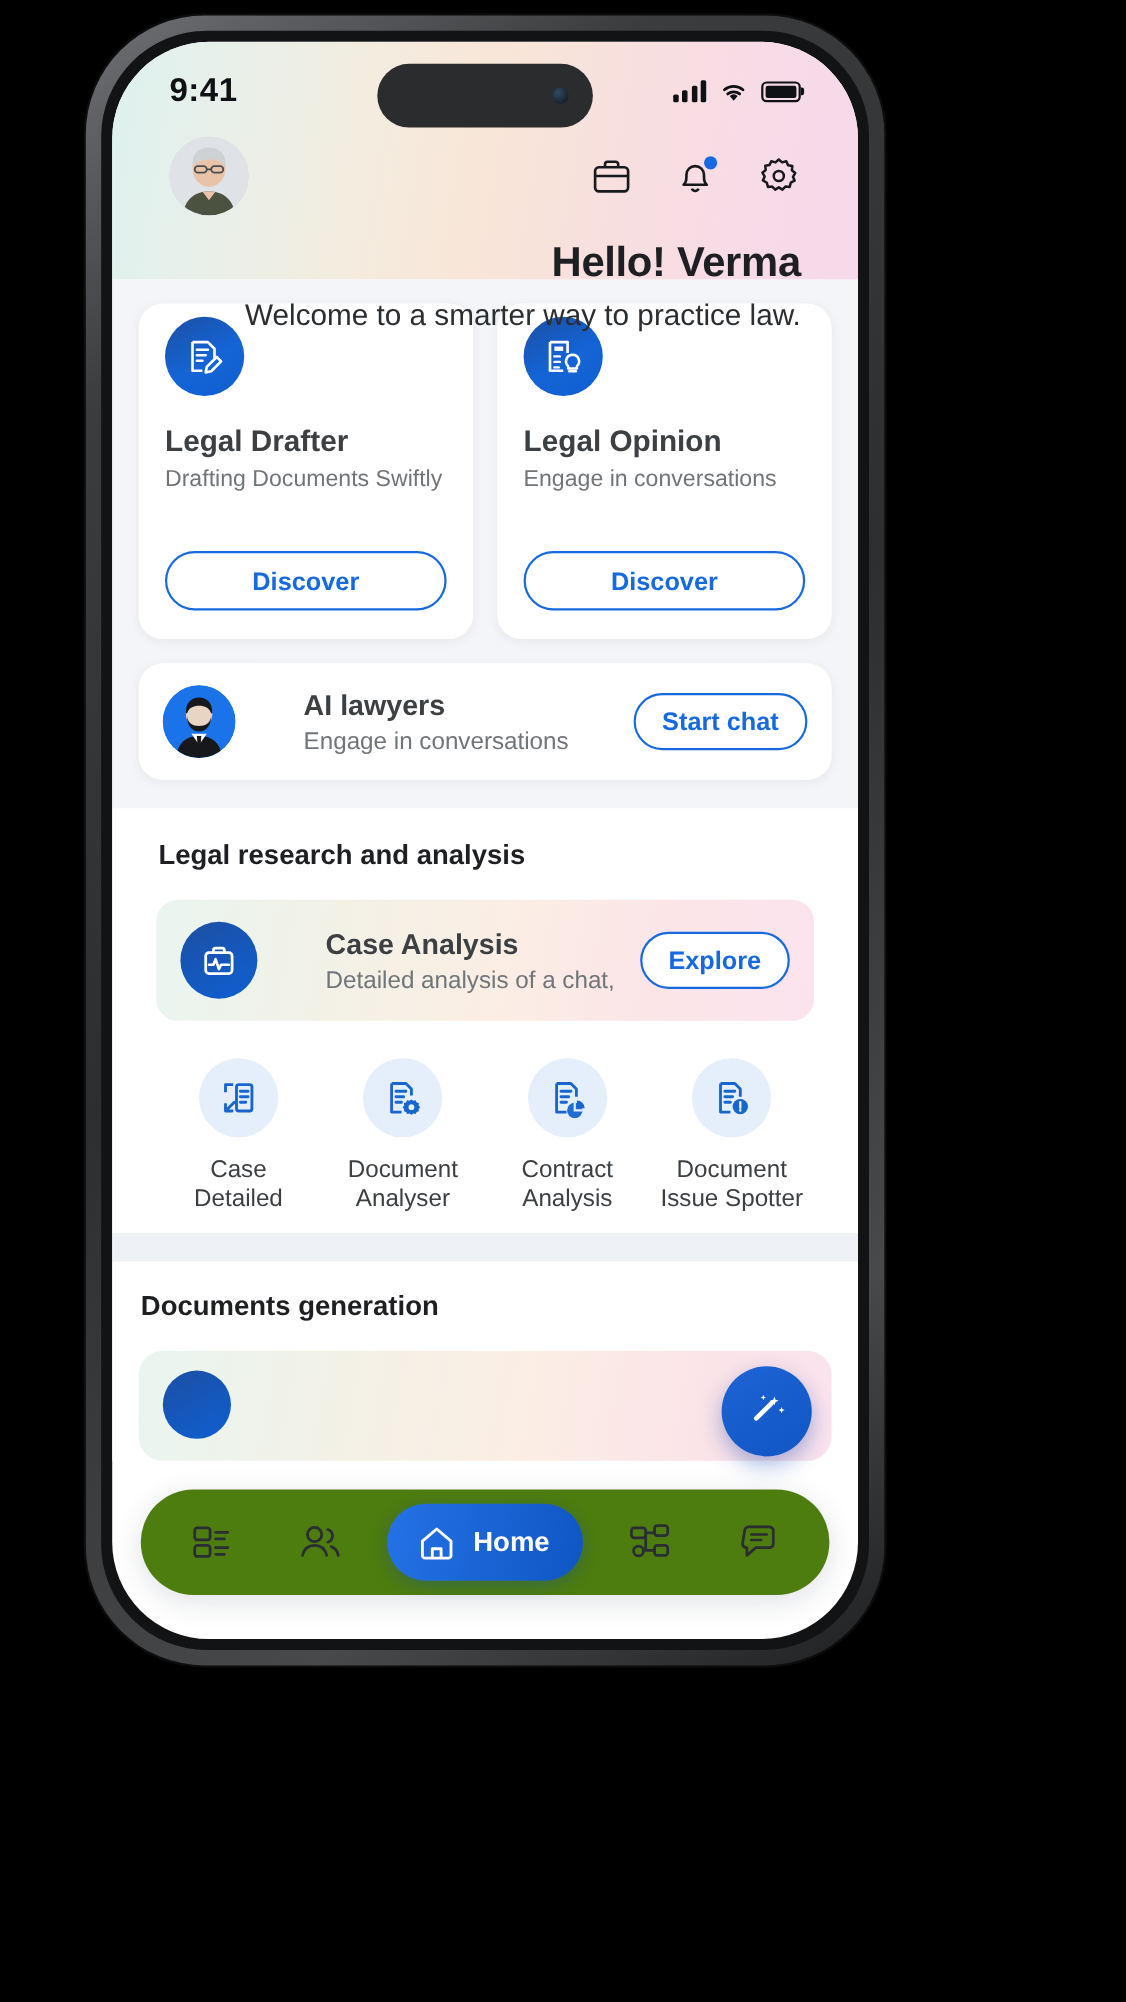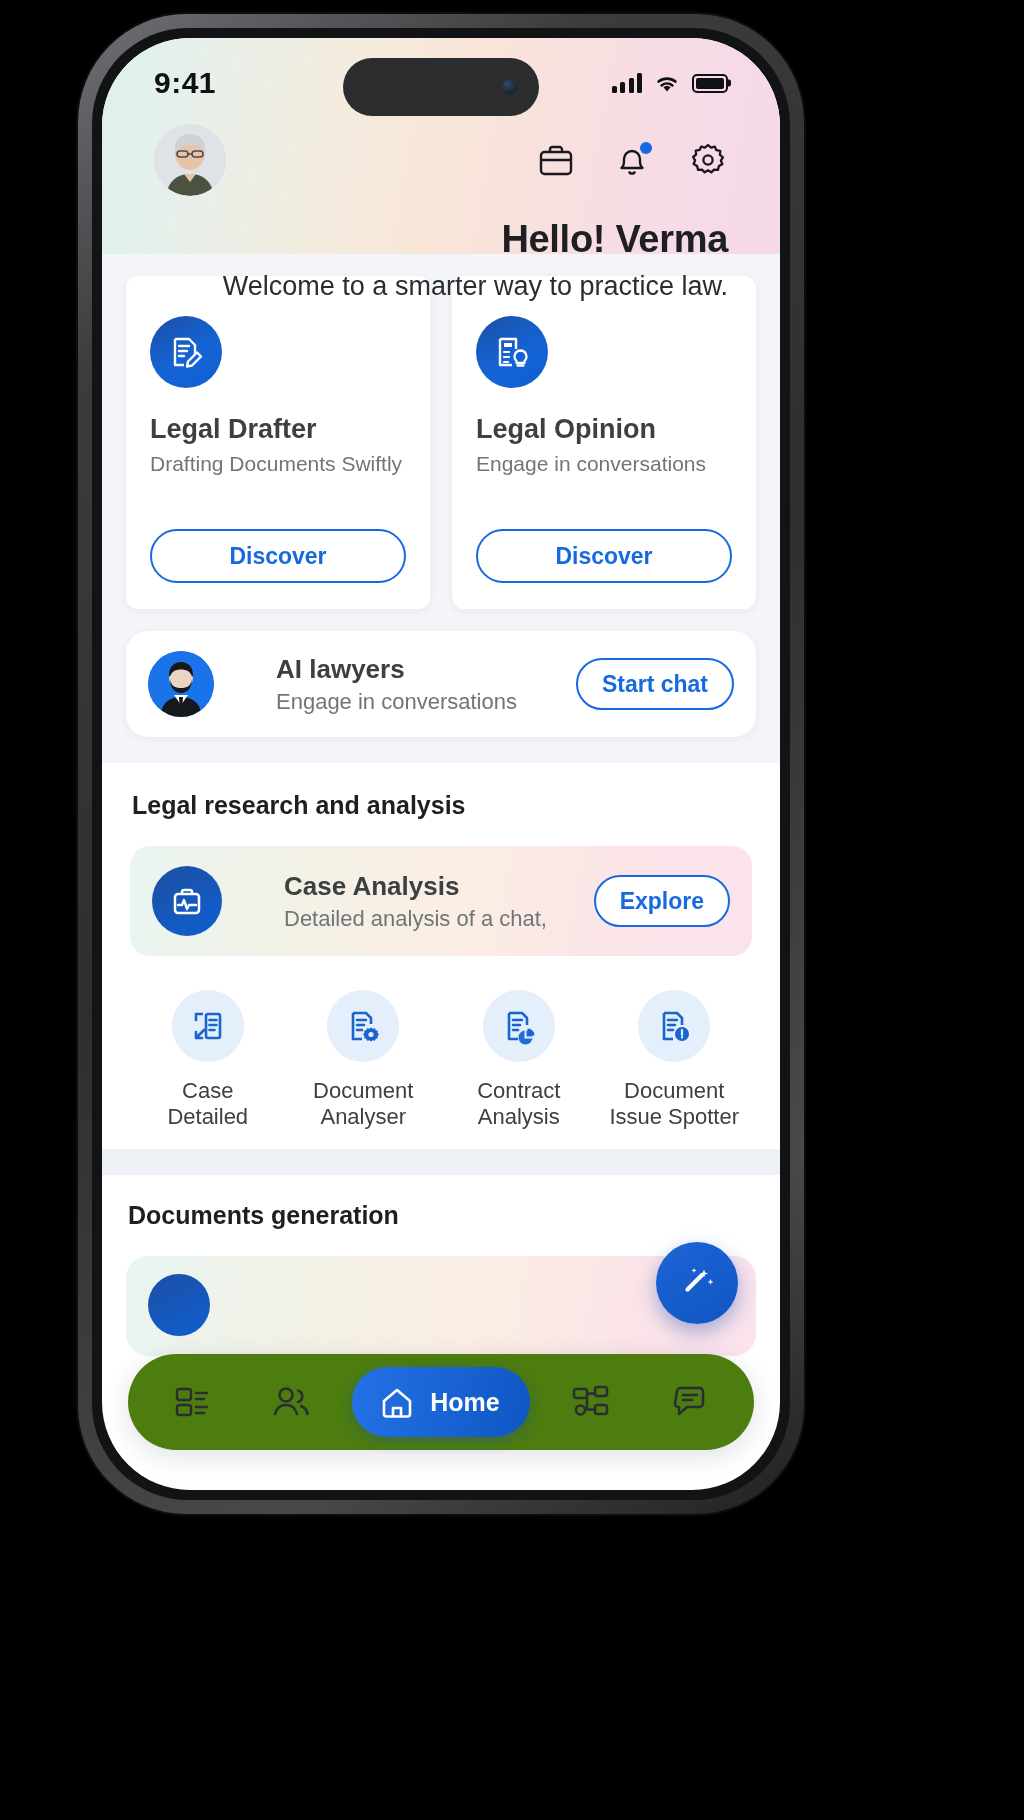--- a/index.html
+++ b/index.html
@@ -87,21 +87,21 @@
     position: absolute; right: 0px; top: 2px;
     width: 12px; height: 12px; border-radius: 50%; background: #1769e0;
   }
   .greeting { font-size: 38px; font-weight: 700; color: #1d1f22; margin-top: 22px; letter-spacing:-.3px;}
   .subgreeting { font-size: 27px; color: #2b2e31; margin-top: 10px; }
 
   
   .section-grey { background: #f3f5f8; padding: 22px 24px 26px; }
   .two-cards { display: flex; gap: 22px; }
   .feature-card {
-    flex: 1; background: #fff; border-radius: 12px; padding: 40px 24px 26px;
+    flex: 1; background: #fff; border-radius: 22px; padding: 12px 24px 26px;
     box-shadow: 0 2px 10px rgba(30,40,60,.06);
     display: flex; flex-direction: column;
   }
   .icon-circle {
     width: 72px; height: 72px; border-radius: 50%;
     background: linear-gradient(150deg,#1c4fa3 0%,#1464d6 55%,#0f5fd2 100%);
     display: flex; align-items: center; justify-content: center;
   }
   .card-title { font-size: 27px; font-weight: 700; color: #3c4043; margin-top: 26px; }
   .card-sub { font-size: 21px; color: #70757a; margin-top: 6px; line-height: 1.25; min-height: 56px; }
@@ -122,21 +122,21 @@
     background: #1a73e8; overflow: hidden; position: relative; flex-shrink: 0;
   }
   .wide-text { flex: 1; min-width: 0; margin-left: 44px; }
   .wide-title { font-size: 26px; font-weight: 700; color: #3c4043; }
   .wide-sub { font-size: 22px; color: #70757a; margin-top: 4px; }
   .pill-btn.sm {
     margin-top: 0; height: 52px; padding: 0 24px; flex-shrink: 0; width: auto;
   }
 
   
-  .section-white { background: #fff; padding: 28px 28px 18px; }
+  .section-white { background: #fff; padding: 28px 40px 18px; }
   .sect-head { font-size: 25px; font-weight: 700; color: #1d1f22; padding-left: 2px; }
   .gradient-card {
     margin-top: 26px; border-radius: 20px; padding: 20px 22px;
     display: flex; align-items: center; gap: 18px;
     background: linear-gradient(100deg,#e9f5f0 0%,#f3f1e6 28%,#fbeee4 52%,#fbe5e7 76%,#fbe3ee 100%);
   }
   .ga-icon {
     width: 70px; height: 70px; border-radius: 50%;
     background: linear-gradient(150deg,#1c4fa3,#0f5fd2);
     display: flex; align-items: center; justify-content: center; flex-shrink: 0;

